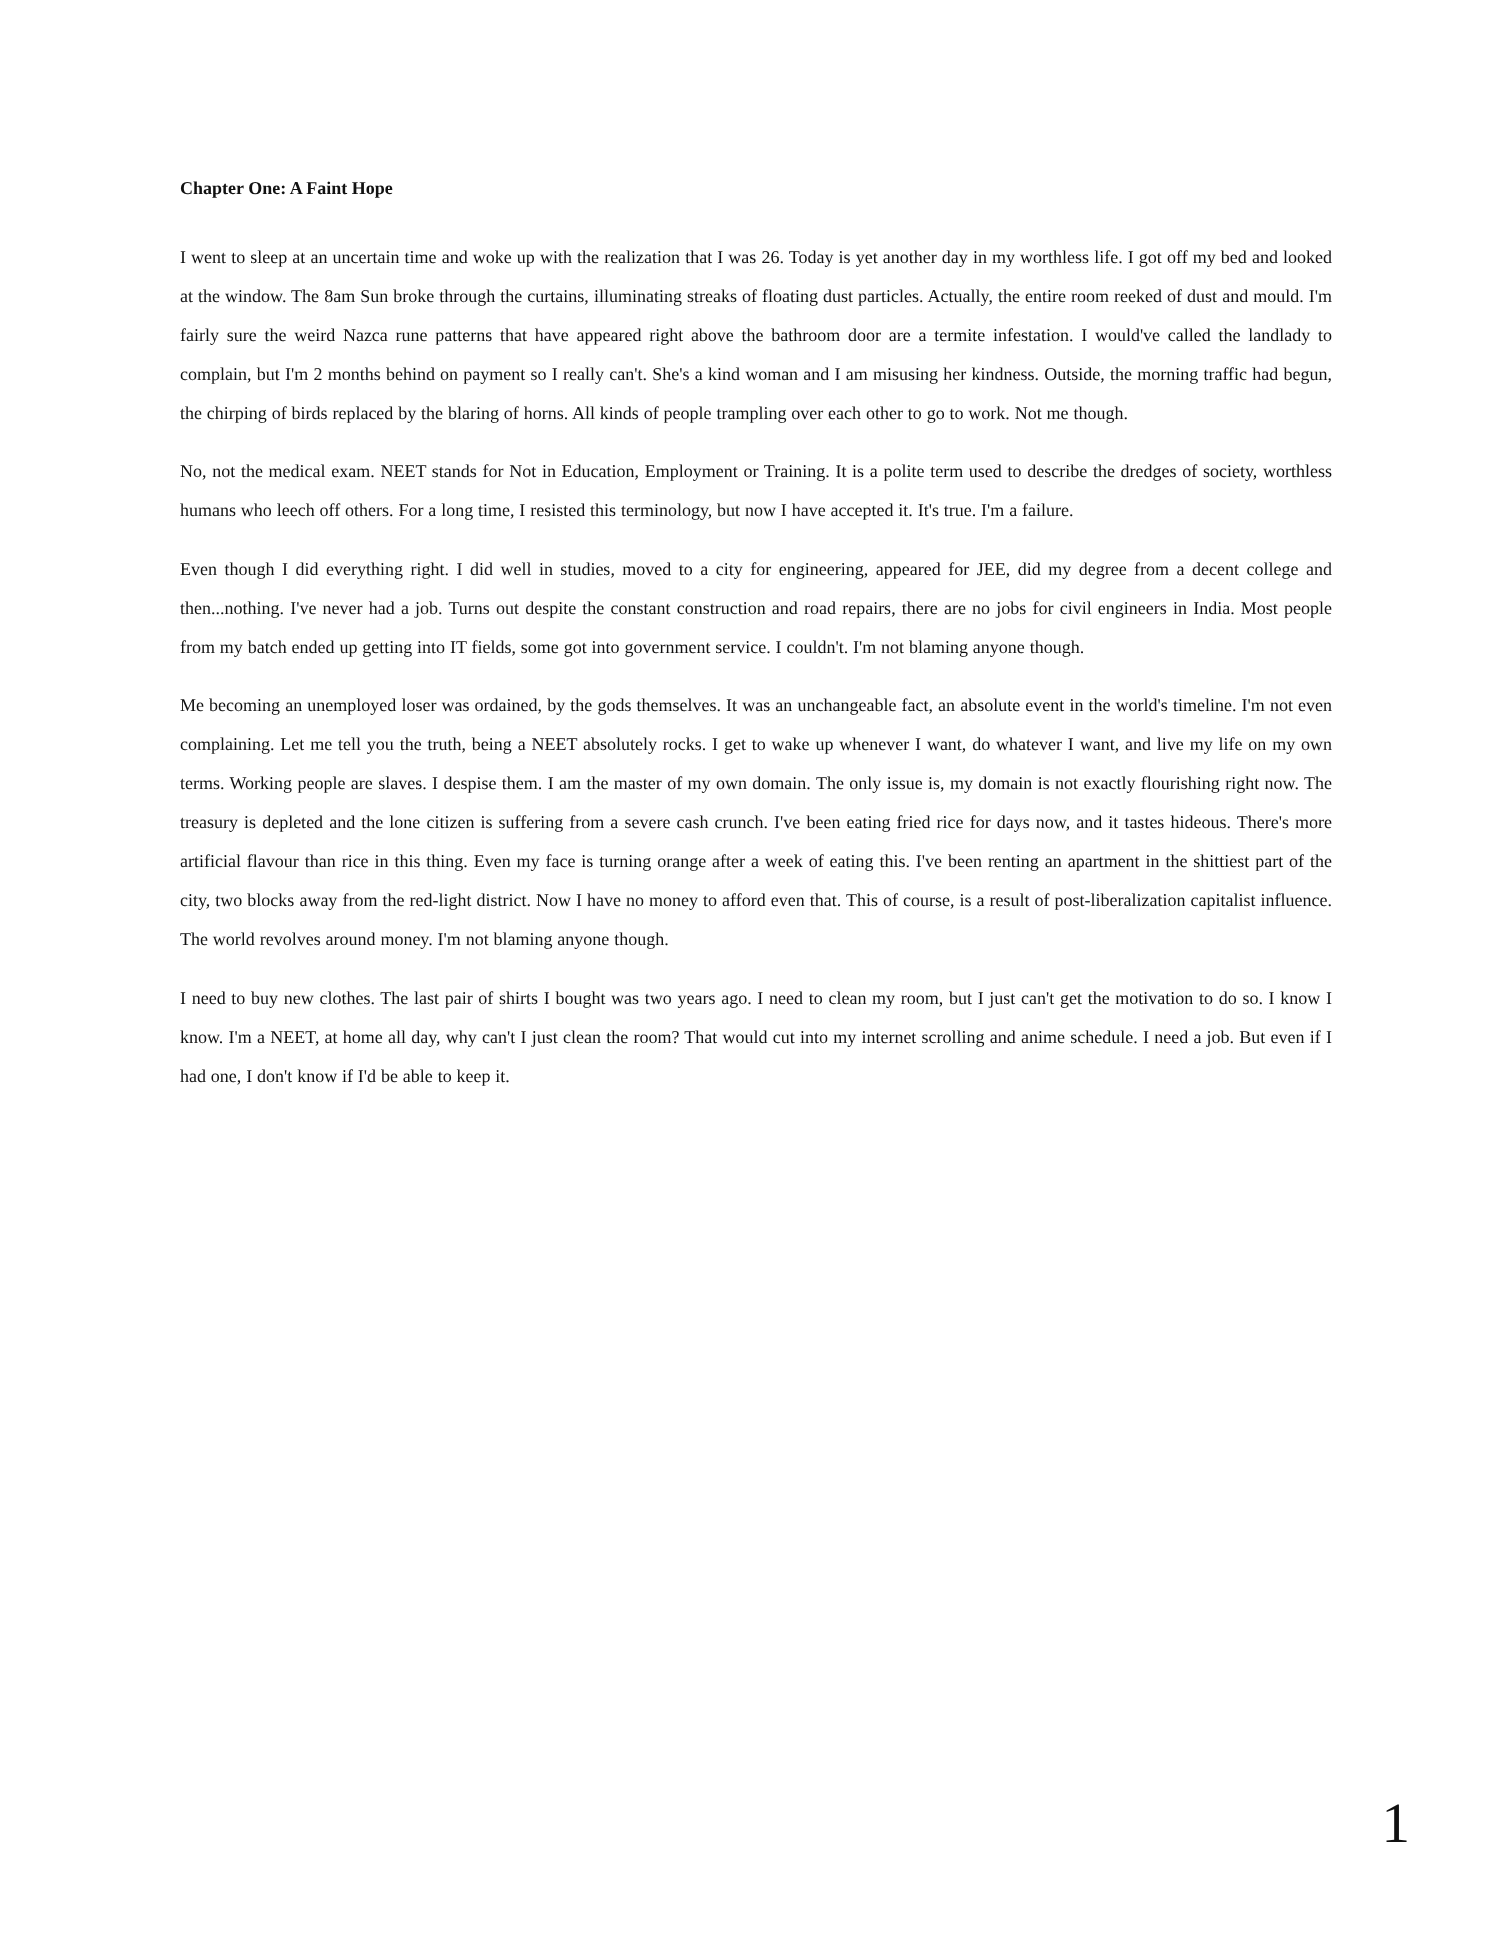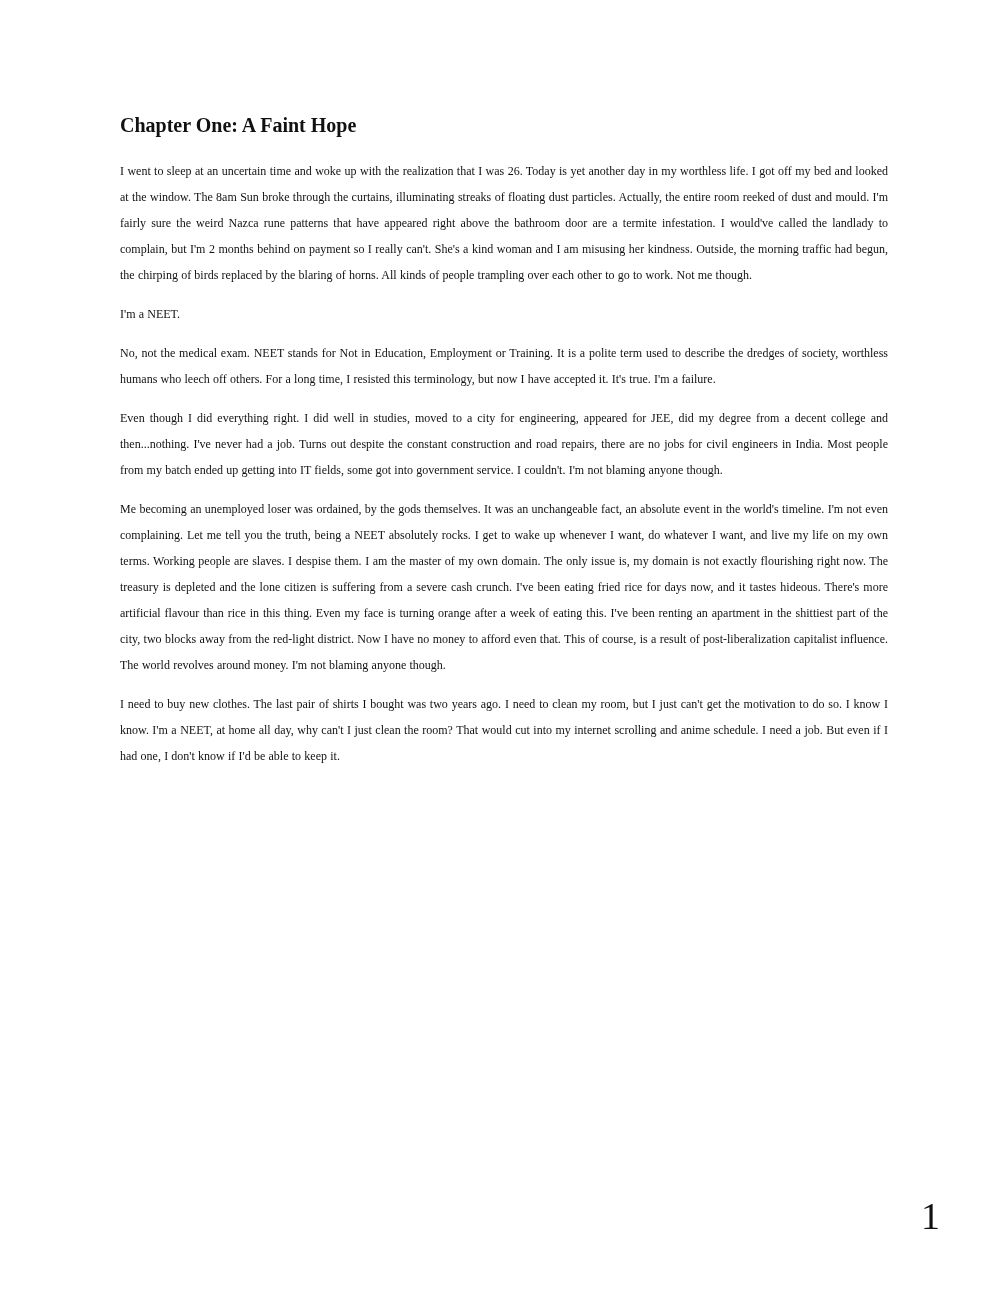--- a/index.html
+++ b/index.html
@@ -16,21 +16,21 @@
     font-family: "Liberation Serif", "DejaVu Serif", serif;
     color: #111111;
   }
   .content {
     position: absolute;
     left: 120px;
     top: 112px;
     width: 768px;
   }
   .chapter-heading {
-    font-size: 20px;
+    font-size: 12px;
     line-height: 26px;
     font-weight: bold;
     margin: 0 0 20px 0;
   }
   .body-text p {
     font-size: 12px;
     line-height: 26px;
     text-align: justify;
     margin: 0 0 13px 0;
     word-spacing: 0.02em;
@@ -45,21 +45,20 @@
   }
 </style>
 </head>
 <body>
 
 <div class="page">
   <div class="content">
     <h1 class="chapter-heading">Chapter One: A Faint Hope</h1>
     <div class="body-text">
         <p>I went to sleep at an uncertain time and woke up with the realization that I was 26. Today is yet another day in my worthless life. I got off my bed and looked at the window. The 8am Sun broke through the curtains, illuminating streaks of floating dust particles. Actually, the entire room reeked of dust and mould. I'm fairly sure the weird Nazca rune patterns that have appeared right above the bathroom door are a termite infestation. I would've called the landlady to complain, but I'm 2 months behind on payment so I really can't. She's a kind woman and I am misusing her kindness. Outside, the morning traffic had begun, the chirping of birds replaced by the blaring of horns. All kinds of people trampling over each other to go to work. Not me though.</p>
-        <p>I'm a NEET.</p>
         <p>No, not the medical exam. NEET stands for Not in Education, Employment or Training. It is a polite term used to describe the dredges of society, worthless humans who leech off others. For a long time, I resisted this terminology, but now I have accepted it. It's true. I'm a failure.</p>
         <p>Even though I did everything right. I did well in studies, moved to a city for engineering, appeared for JEE, did my degree from a decent college and then...nothing. I've never had a job. Turns out despite the constant construction and road repairs, there are no jobs for civil engineers in India. Most people from my batch ended up getting into IT fields, some got into government service. I couldn't. I'm not blaming anyone though.</p>
         <p>Me becoming an unemployed loser was ordained, by the gods themselves. It was an unchangeable fact, an absolute event in the world's timeline. I'm not even complaining. Let me tell you the truth, being a NEET absolutely rocks. I get to wake up whenever I want, do whatever I want, and live my life on my own terms. Working people are slaves. I despise them. I am the master of my own domain. The only issue is, my domain is not exactly flourishing right now. The treasury is depleted and the lone citizen is suffering from a severe cash crunch. I've been eating fried rice for days now, and it tastes hideous. There's more artificial flavour than rice in this thing. Even my face is turning orange after a week of eating this. I've been renting an apartment in the shittiest part of the city, two blocks away from the red-light district. Now I have no money to afford even that. This of course, is a result of post-liberalization capitalist influence. The world revolves around money. I'm not blaming anyone though.</p>
         <p>I need to buy new clothes. The last pair of shirts I bought was two years ago. I need to clean my room, but I just can't get the motivation to do so. I know I know. I'm a NEET, at home all day, why can't I just clean the room? That would cut into my internet scrolling and anime schedule. I need a job. But even if I had one, I don't know if I'd be able to keep it.</p>
       </div>
   </div>
   <div class="page-number">1</div>
 </div>
 
 </body></html>

